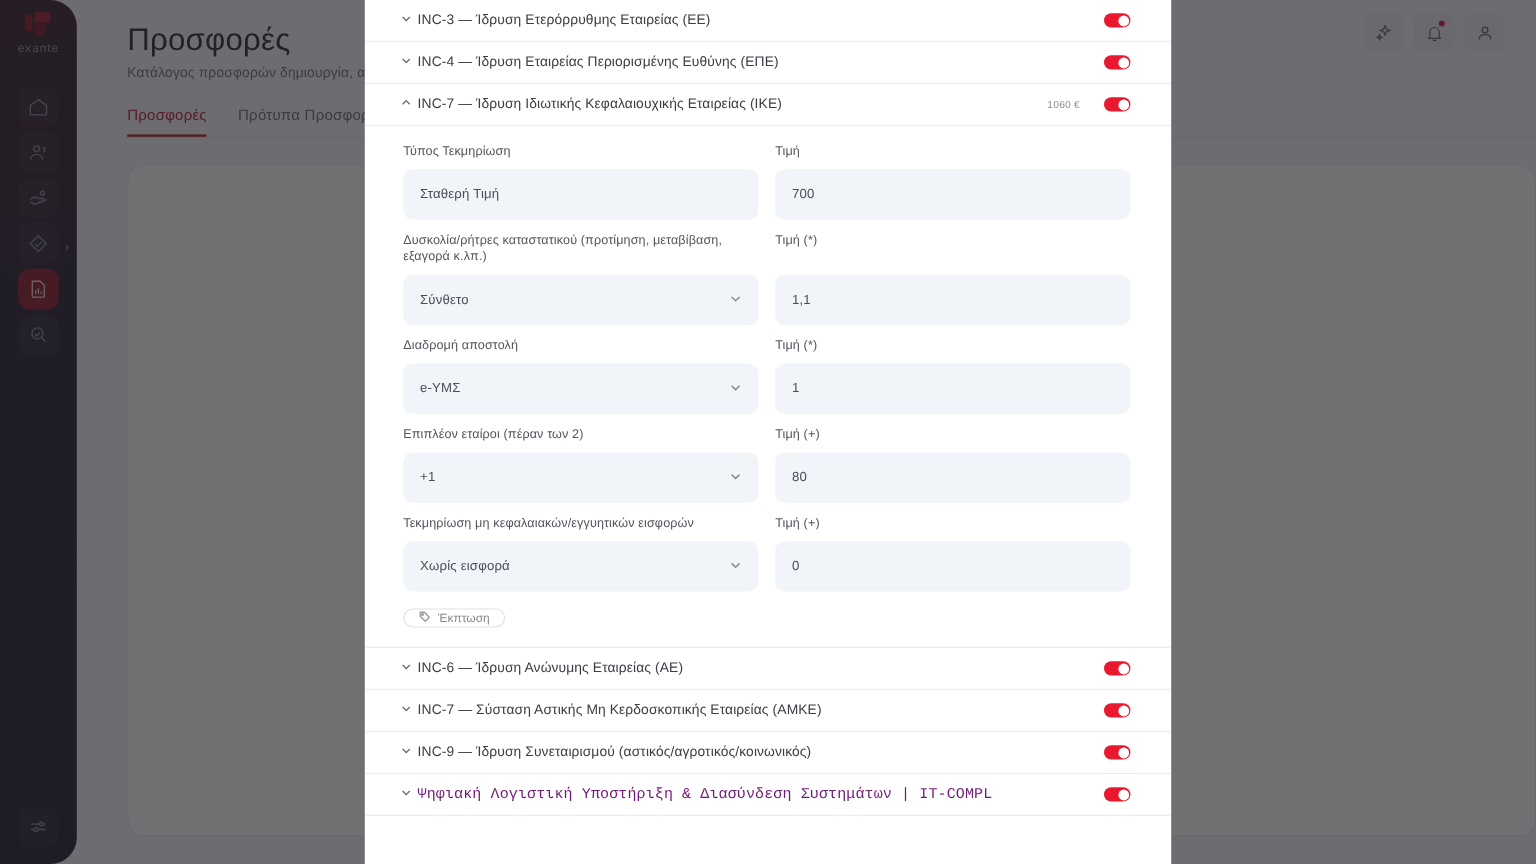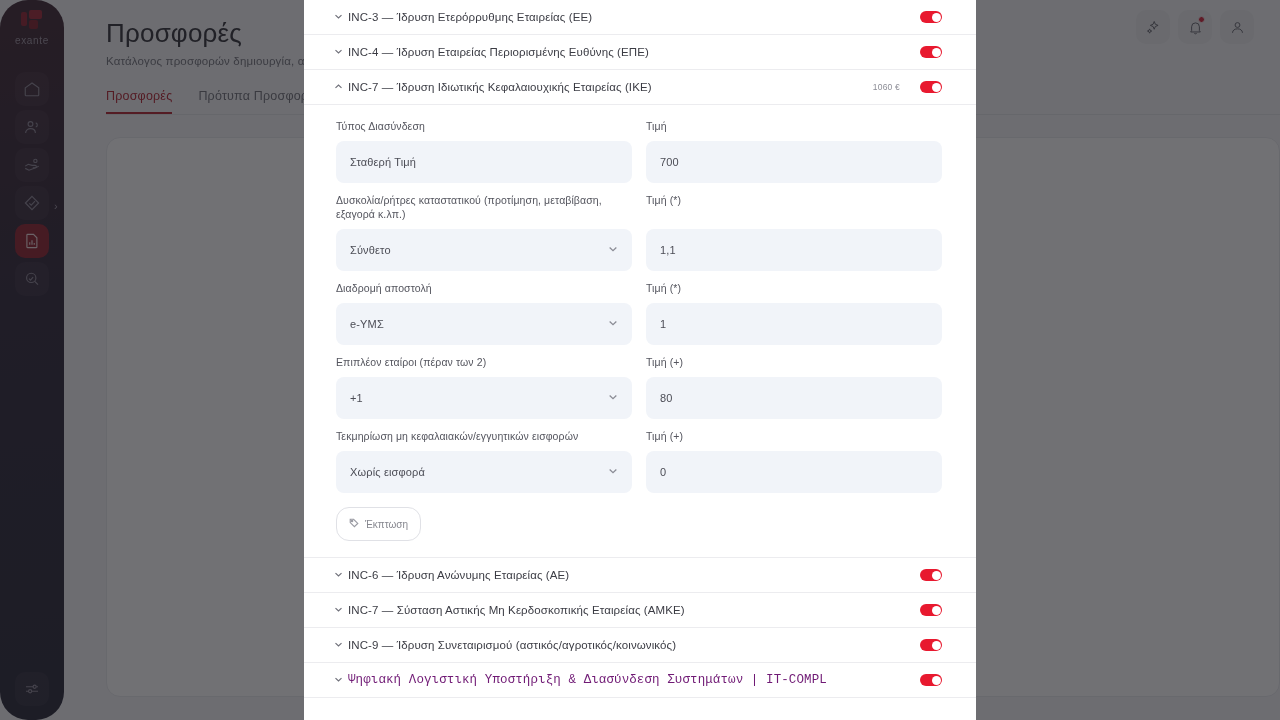--- a/index.html
+++ b/index.html
@@ -13,21 +13,20 @@
 
   
   .bg-layer { position: absolute; inset: 0; background: #f4f5f7; }
 
   .sidebar {
     position: absolute; left: 0; top: 0; width: 64px; height: 720px;
     background: linear-gradient(170deg, #3c2230 0%, #2a2236 45%, #232233 100%);
     border-top-right-radius: 22px; border-bottom-right-radius: 22px;
     display: flex; flex-direction: column; align-items: center;
     padding-top: 10px;
-    border-radius: 28px;
   }
   .logo-mark {
     width: 22px; height: 22px; position: relative; margin-bottom: 3px;
   }
   .logo-mark i { position: absolute; display: block; background: #8f1f2d; border-radius: 2px; }
   .logo-mark i:nth-child(1) { left: 0; top: 2px; width: 6px; height: 14px; }
   .logo-mark i:nth-child(2) { left: 8px; top: 0; width: 13px; height: 9px; background:#9e2433; }
   .logo-mark i:nth-child(3) { left: 8px; top: 10px; width: 9px; height: 9px; background:#7e1b28; }
   .logo-text {
     font-size: 10px; letter-spacing: .7px; color: #9b93a0; margin-bottom: 26px;
@@ -112,21 +111,21 @@
     height: 42px; background: #f1f4f9; border-radius: 8px;
     display: flex; align-items: center; padding: 0 14px;
     font-size: 11px; color: #4c4d56; letter-spacing: .15px;
   }
   .field .val { flex: 1; }
   .field .caret { font-size: 9px; color: #8a8b94; }
   .field .caret svg { width: 10px; height: 10px; stroke: #8a8b94; fill:none; stroke-width:1.5; }
 
   .discount-btn {
     display: inline-flex; align-items: center; gap: 6px;
-    height: 34px; padding: 0 12px; border: 1px solid #e0e1e6;
+    height: 16px; padding: 0 12px; border: 1px solid #e0e1e6;
     border-radius: 13px; background: #fff;
     font-size: 10px; color: #86878f; margin-top: 4px; margin-bottom: 8px;
   }
   .discount-btn svg { width: 10px; height: 10px; stroke: #9a9ba3; fill: none; stroke-width: 1.4; }
 
   .row-gap-top { margin-top: 4px; }
 </style>
 </head>
 <body>
 
@@ -264,21 +263,21 @@
         </span>
         <span class="acc-label">INC-7 — Ίδρυση Ιδιωτικής Κεφαλαιουχικής Εταιρείας (ΙΚΕ)</span>
         <span class="acc-price">1060 €</span>
         <span class="toggle"></span>
       </div>
 
       <div class="acc-body">
 
         <div class="frow">
           <div class="fcol">
-            <div class="flabel">Τύπος Διασύνδεση</div>
+            <div class="flabel">Τύπος Τεκμηρίωση</div>
             <div class="field">
               <span class="val">Σταθερή Τιμή</span>
             </div>
           </div>
           <div class="fcol">
             <div class="flabel">Τιμή</div>
             <div class="field">
               <span class="val">700</span>
             </div>
           </div>

